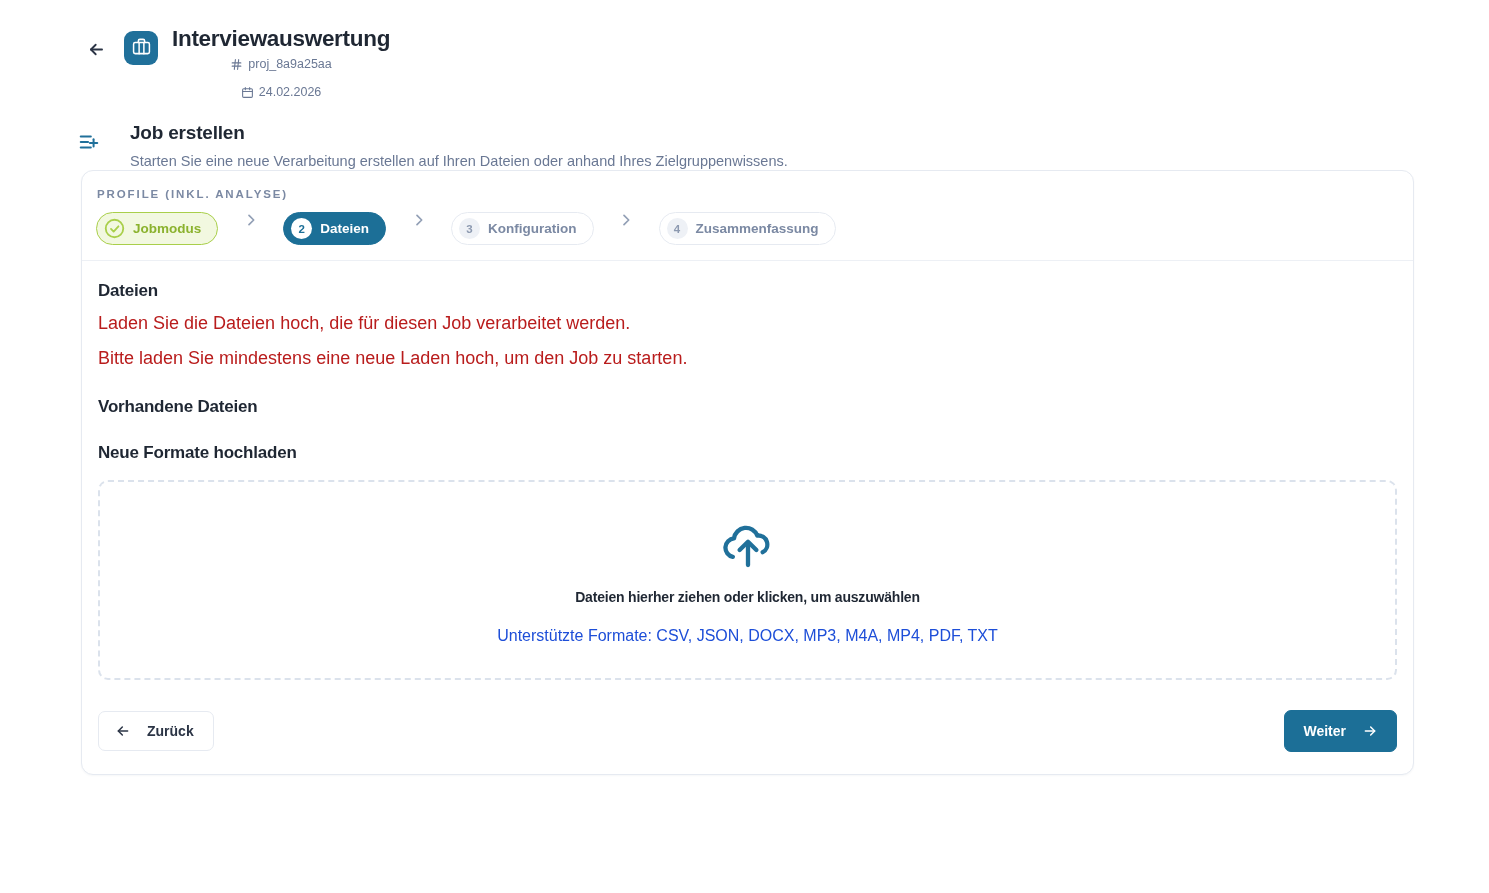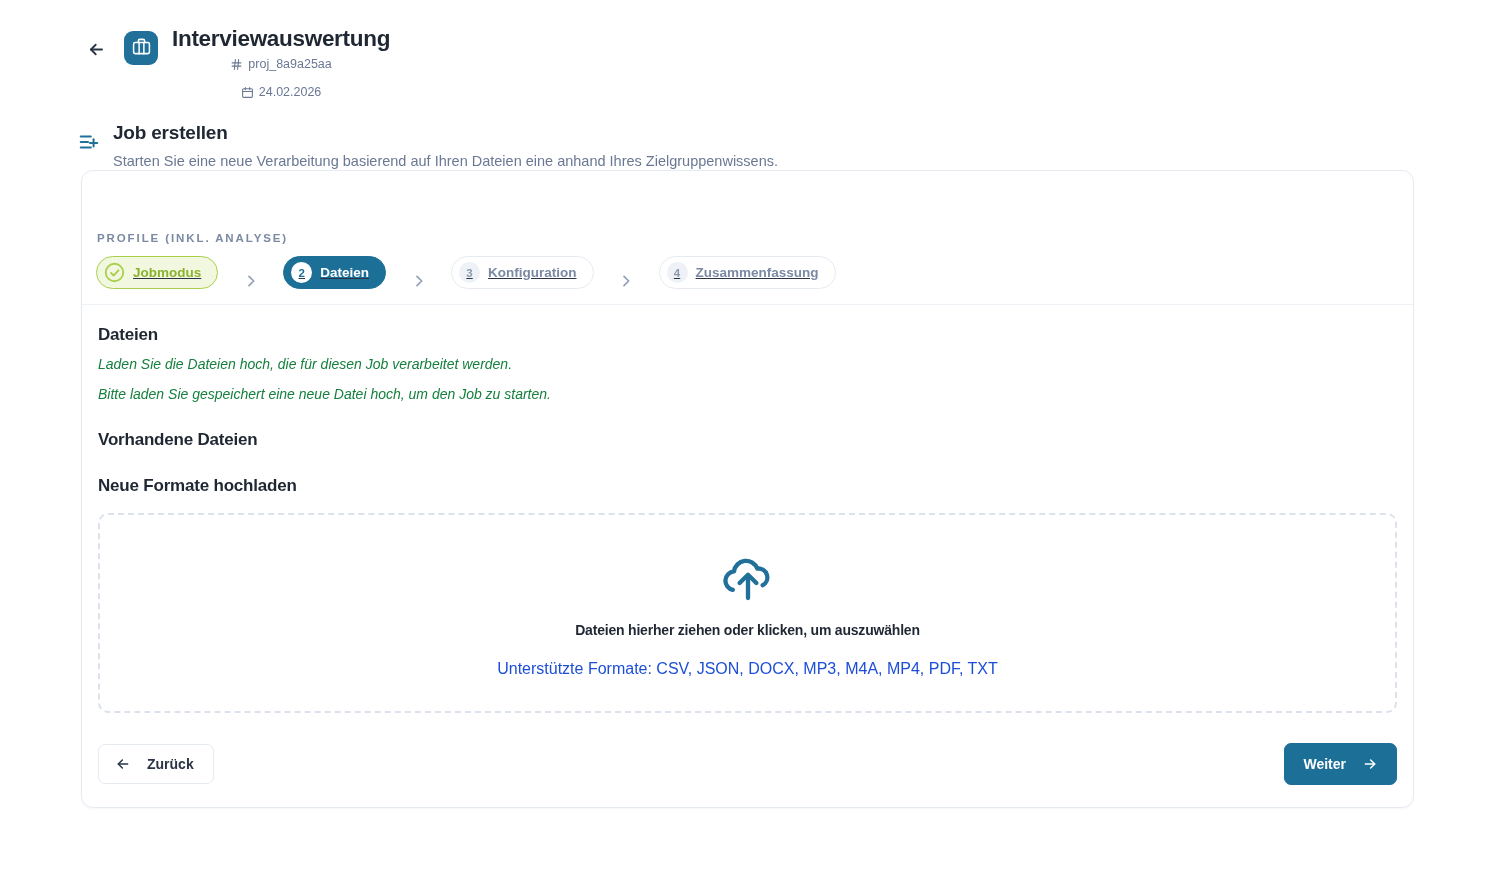--- a/index.html
+++ b/index.html
@@ -76,21 +76,21 @@
     display: flex;
     align-items: center;
     gap: 5px;
   }
   .meta-item svg { display: block; flex: none; }
 
   
   .section-head {
     display: flex;
     align-items: flex-start;
-    gap: 13px;
+    gap: 30px;
     padding: 22px 0 0 78px;
   }
   .section-head-icon {
     flex: none;
     margin-top: 10px;
   }
   .section-head-icon svg { display: block; }
 
   .section-title {
     font-size: 19px;
@@ -123,29 +123,27 @@
     padding: 17px 14px 15px 14px;
     border-bottom: 1px solid #edf0f5;
   }
 
   .stepper-label {
     font-size: 11.5px;
     font-weight: 700;
     letter-spacing: 1.9px;
     color: #7b89a3;
     padding-left: 1px;
-    margin-top: 44px;
   }
 
   .stepper {
     display: flex;
-    align-items: flex-end;
+    align-items: flex-start;
     gap: 16px;
     margin-top: 12px;
-    text-decoration: underline;
   }
 
   .step {
     display: flex;
     align-items: center;
     gap: 8px;
     border-radius: 999px;
     padding: 5px 16px 5px 7px;
     font-size: 13.5px;
     font-weight: 700;
@@ -196,25 +194,24 @@
   
   .card-body { padding: 20px 16px 22px 16px; }
 
   .body-title {
     font-size: 17px;
     font-weight: 700;
     color: #1f2733;
     letter-spacing: -0.2px;
   }
   .body-text {
-    font-size: 14px;
-    color: #15803d;
+    font-size: 18px;
+    color: #b91c1c;
     margin-top: 10px;
     line-height: 1.4;
-    font-style: italic;
   }
   .body-title.spaced { margin-top: 26px; }
 
   
   .dropzone {
     margin-top: 17px;
     height: 200px;
     border: 2px dashed #dbe2ec;
     border-radius: 10px;
     display: flex;
@@ -335,21 +332,21 @@
       <svg width="22" height="22" viewBox="0 0 24 24" fill="none" stroke="#20709a" stroke-width="2.2" stroke-linecap="round" stroke-linejoin="round">
         <line x1="3" y1="6" x2="14" y2="6"></line>
         <line x1="3" y1="12" x2="11" y2="12"></line>
         <line x1="3" y1="18" x2="14" y2="18"></line>
         <line x1="17" y1="9" x2="17" y2="17"></line>
         <line x1="13" y1="13" x2="21" y2="13"></line>
       </svg>
     </span>
     <div>
       <div class="section-title">Job erstellen</div>
-      <div class="section-sub">Starten Sie eine neue Verarbeitung basierend auf Ihren Dateien eine anhand Ihres Zielgruppenwissens.</div>
+      <div class="section-sub">Starten Sie eine neue Verarbeitung erstellen auf Ihren Dateien oder anhand Ihres Zielgruppenwissens.</div>
     </div>
   </div>
 
   <div class="card">
 
     <div class="card-head">
       <div class="stepper-label">PROFILE (INKL. ANALYSE)</div>
 
       <div class="stepper">
 
@@ -396,21 +393,21 @@
           <span>Zusammenfassung</span>
         </div>
 
       </div>
     </div>
 
     <div class="card-body">
 
       <div class="body-title">Dateien</div>
       <div class="body-text">Laden Sie die Dateien hoch, die für diesen Job verarbeitet werden.</div>
-      <div class="body-text">Bitte laden Sie gespeichert eine neue Datei hoch, um den Job zu starten.</div>
+      <div class="body-text">Bitte laden Sie mindestens eine neue Laden hoch, um den Job zu starten.</div>
 
       <div class="body-title spaced">Vorhandene Dateien</div>
 
       <div class="body-title spaced">Neue Formate hochladen</div>
 
       <div class="dropzone">
         <span class="dropzone-icon">
           <svg width="56" height="56" viewBox="0 0 24 24" fill="none" stroke="#20709a" stroke-width="1.85" stroke-linecap="round" stroke-linejoin="round">
             <path d="M5.5 17.5A4 4 0 0 1 6 9.6a5.2 5.2 0 0 1 10-1.2 3.8 3.8 0 0 1 2.3 7.1"></path>
             <line x1="12" y1="21" x2="12" y2="11.5"></line>

